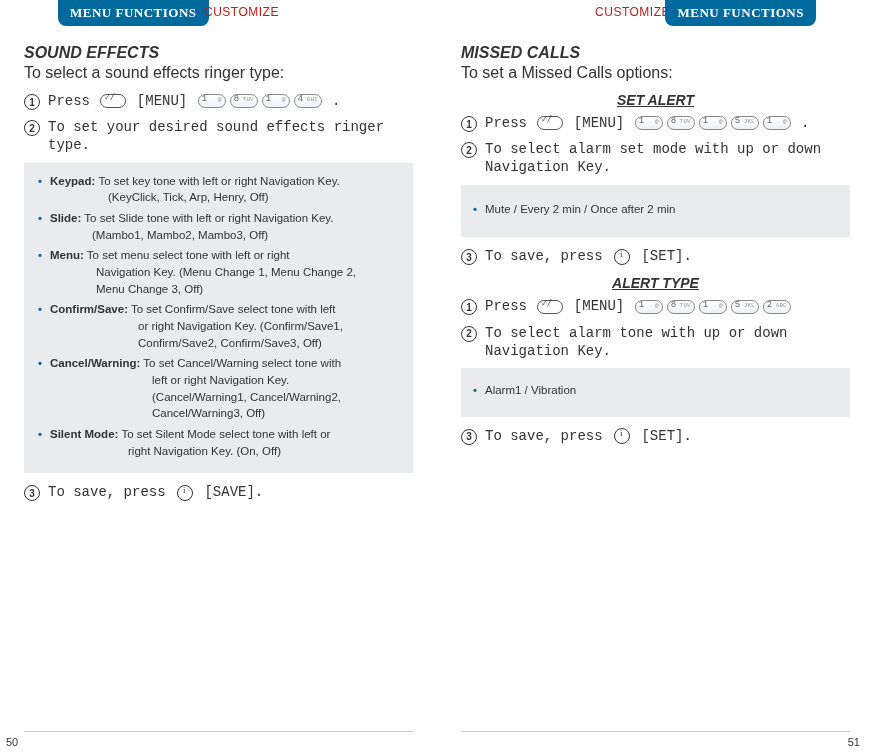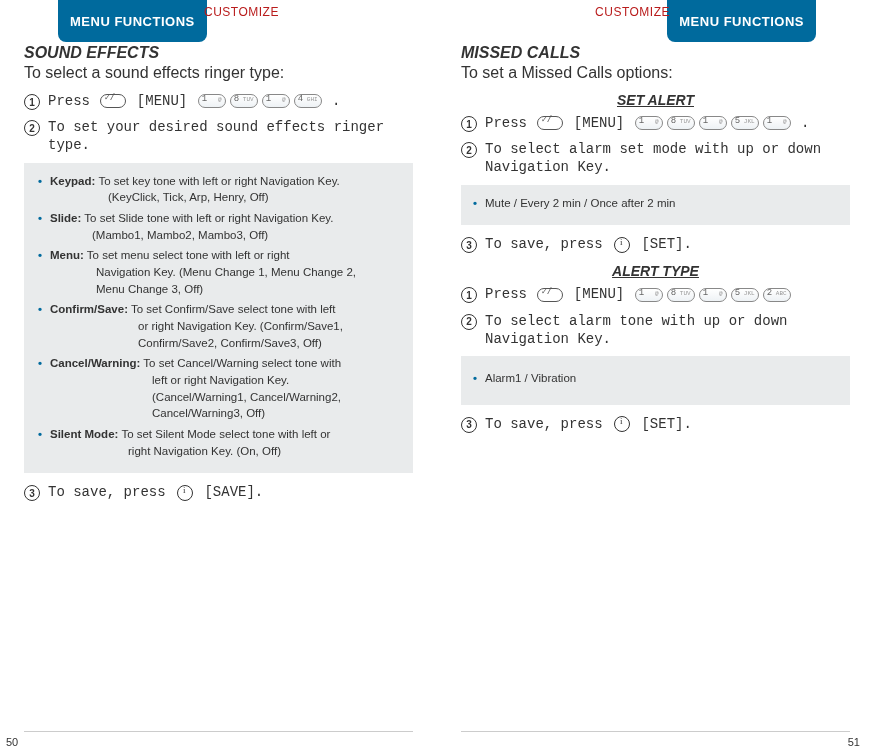--- a/index.html
+++ b/index.html
@@ -11,26 +11,27 @@
     color: #333;
     position: relative;
     font-size: 13px;
   }
   .spread { display: flex; width: 100%; height: 100%; }
   .page { width: 50%; padding: 0 24px 20px 24px; position: relative; }
   .page + .page { border-left: 0; }
 
   .tabbar { height: 28px; position: relative; margin-bottom: 16px; }
   .tab-main {
-    position: absolute; top: 0; height: 42px;
+    position: absolute; top: 0; height: 26px;
     background: #006a9d; color: #fff;
     font-weight: 700; font-size: 13px;
     padding: 0 12px; display: flex; align-items: center;
     border-radius: 0 0 8px 8px;
     letter-spacing: 0.5px;
+    font-family: Liberation Serif, serif;
   }
   .tab-sub {
     position: absolute; top: 0; height: 24px;
     color: #b91c1c; font-weight: 400; font-size: 12px;
     display: flex; align-items: center;
     letter-spacing: 0.5px;
   }
   .page-left  .tab-main { left: 34px; }
   .page-left  .tab-sub  { left: 180px; }
   .page-right .tab-main { right: 34px; }
@@ -193,21 +194,21 @@
           <span>[MENU]</span>
           <span id="sa-keys"><span class="digit-key"><span>1</span><em>@</em></span><span class="digit-key"><span>8</span><em>TUV</em></span><span class="digit-key"><span>1</span><em>@</em></span><span class="digit-key"><span>5</span><em>JKL</em></span><span class="digit-key"><span>1</span><em>@</em></span></span>
           <span>.</span>
         </span>
       </li>
       <li>
         <span class="circnum">2</span>
         <span class="steptext">To select alarm set mode with up or down Navigation Key.</span>
       </li>
     </ol>
-    <div class="optbox" style="padding:10px 12px">
+    <div class="optbox" style="padding:16px 12px">
       <ul>
           <li><span>Mute / Every 2 min / Once after 2 min</span></li>
         </ul>
     </div>
     <ol class="steps">
       <li>
         <span class="circnum">3</span>
         <span class="steptext">
           <span>To save, press </span>
           <span class="ok-key"></span>

